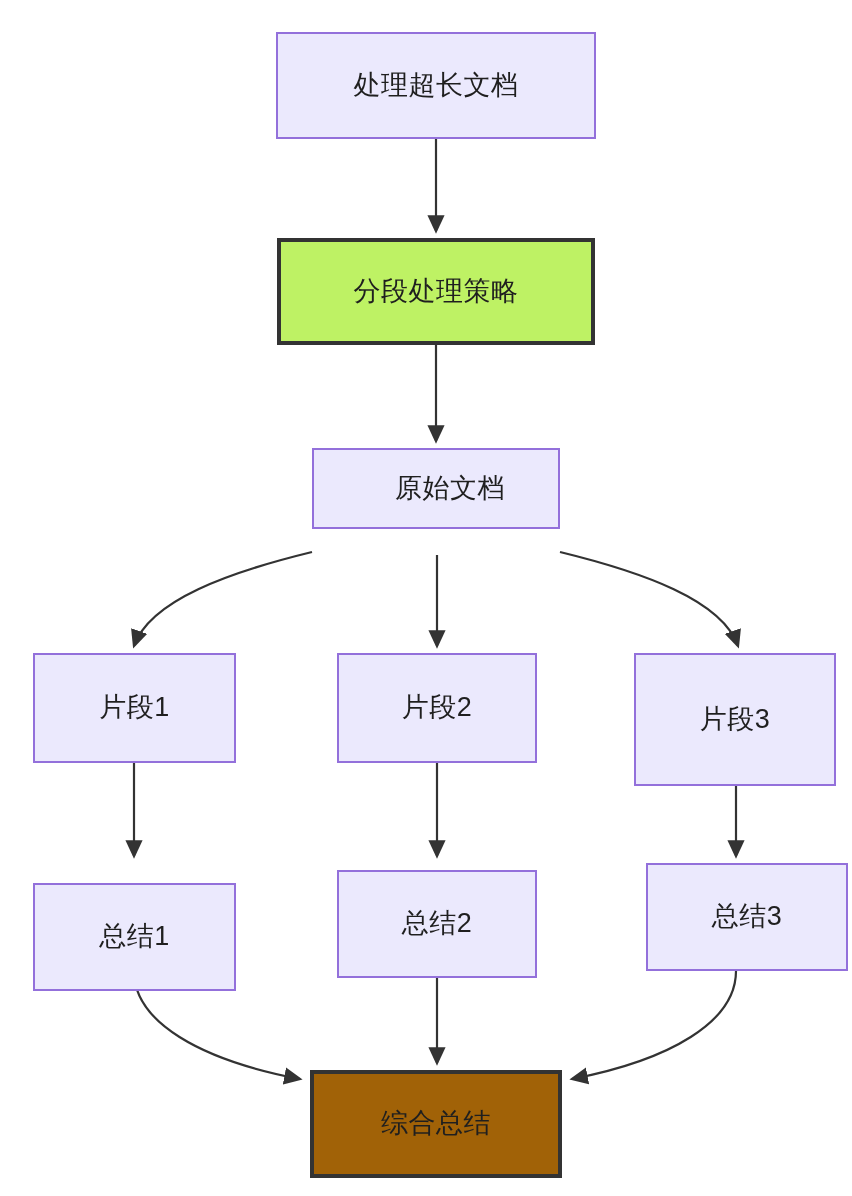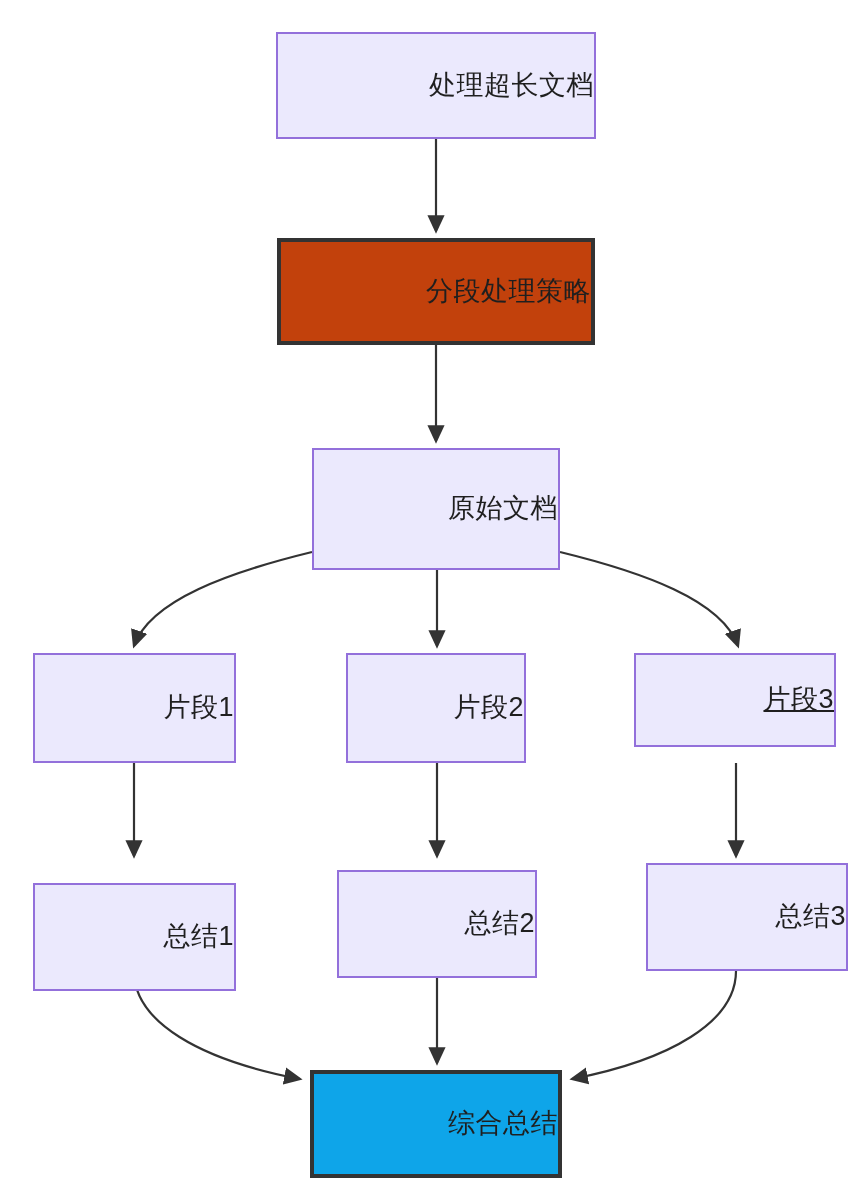--- a/index.html
+++ b/index.html
@@ -24,45 +24,45 @@
     top: 0;
     width: 852px;
     height: 1196px;
     pointer-events: none;
   }
   .node {
     position: absolute;
     box-sizing: border-box;
     display: flex;
     align-items: center;
-    justify-content: flex-end;
+    justify-content: center;
     text-align: center;
     line-height: 1.25;
     color: #1f1f1f;
     letter-spacing: 0.5px;
   }
   .node-label {
     display: block;
     white-space: nowrap;
   }
   
   .node.style-lilac {
     background: #ebe9fd;
     border: 2px solid #9370db;
     font-size: 27px;
   }
   
   .node.style-periwinkle {
-    background: #c2410c;
+    background: #bef264;
     border: 4px solid #333333;
     font-size: 27px;
   }
   
   .node.style-green {
-    background: #0ea5e9;
+    background: #a16207;
     border: 4px solid #333333;
     font-size: 27px;
   }
 </style>
 </head>
 <body>
 
 <div id="diagram-root">
 
   <svg id="edge-layer" viewBox="0 0 852 1196" width="852" height="1196" xmlns="http://www.w3.org/2000/svg">
@@ -99,33 +99,33 @@
   </svg>
 
   <div class="node style-lilac" style="left:276px; top:32px; width:320px; height:107px;">
     <span class="node-label">处理超长文档</span>
   </div>
 
   <div class="node style-periwinkle" style="left:277px; top:238px; width:318px; height:107px;">
     <span class="node-label">分段处理策略</span>
   </div>
 
-  <div class="node style-lilac" style="left:312px; top:448px; width:248px; height:122px;padding-left:28px;">
+  <div class="node style-lilac" style="left:312px; top:448px; width:248px; height:81px;padding-left:28px;">
     <span class="node-label">原始文档</span>
   </div>
 
   <div class="node style-lilac" style="left:33px; top:653px; width:203px; height:110px;">
     <span class="node-label">片段1</span>
   </div>
 
-  <div class="node style-lilac" style="left:346px; top:653px; width:180px; height:110px;">
+  <div class="node style-lilac" style="left:337px; top:653px; width:200px; height:110px;">
     <span class="node-label">片段2</span>
   </div>
 
-  <div class="node style-lilac" style="left:634px; top:653px; width:202px; height:94px;text-decoration:underline;">
+  <div class="node style-lilac" style="left:634px; top:653px; width:202px; height:133px;">
     <span class="node-label">片段3</span>
   </div>
 
   <div class="node style-lilac" style="left:33px; top:863px; width:203px; height:108px;margin-top:20px;">
     <span class="node-label">总结1</span>
   </div>
 
   <div class="node style-lilac" style="left:337px; top:870px; width:200px; height:108px;">
     <span class="node-label">总结2</span>
   </div>

